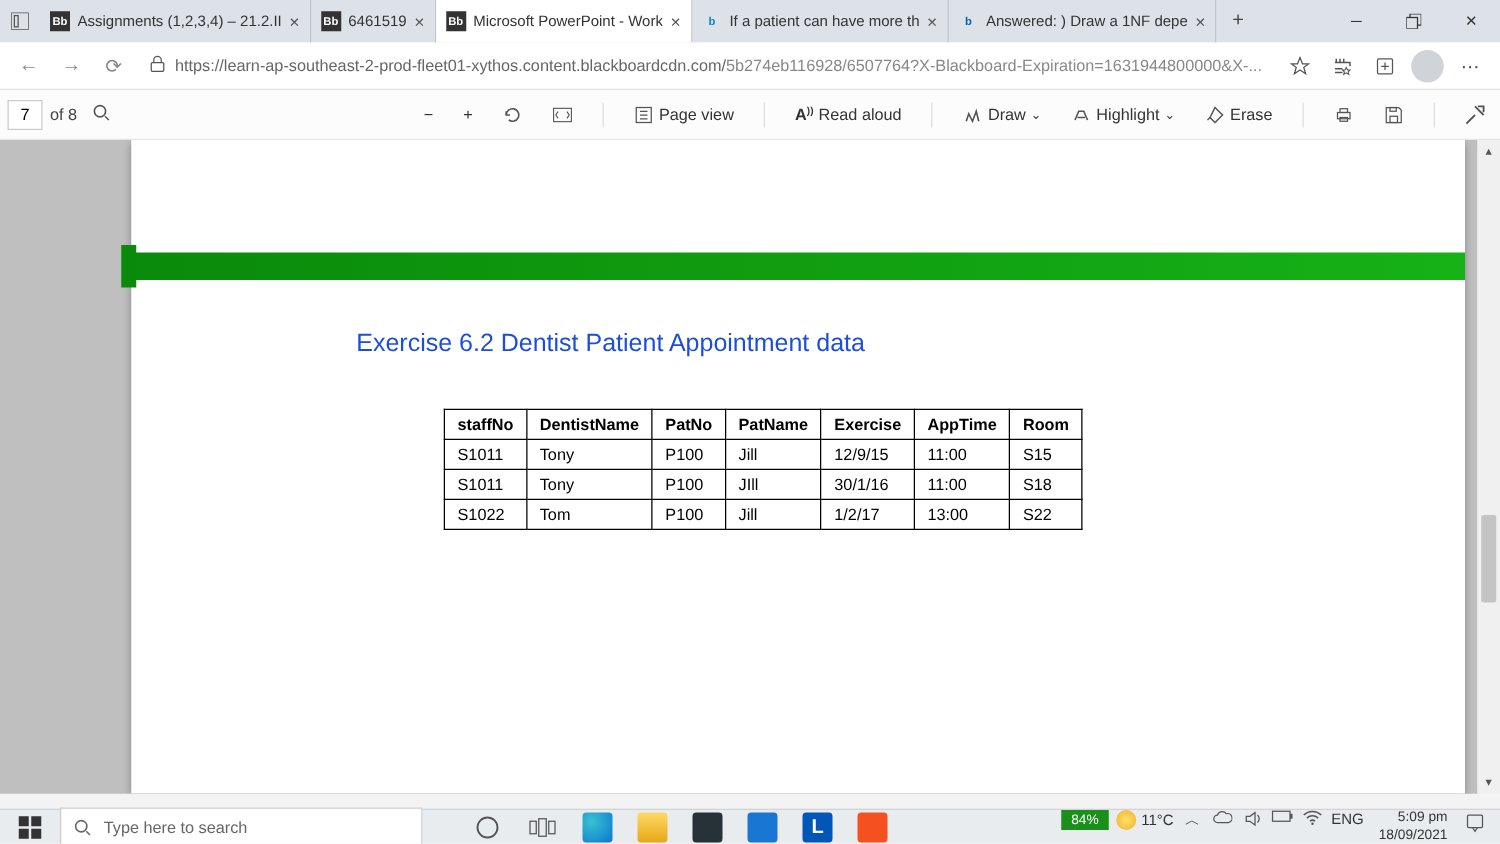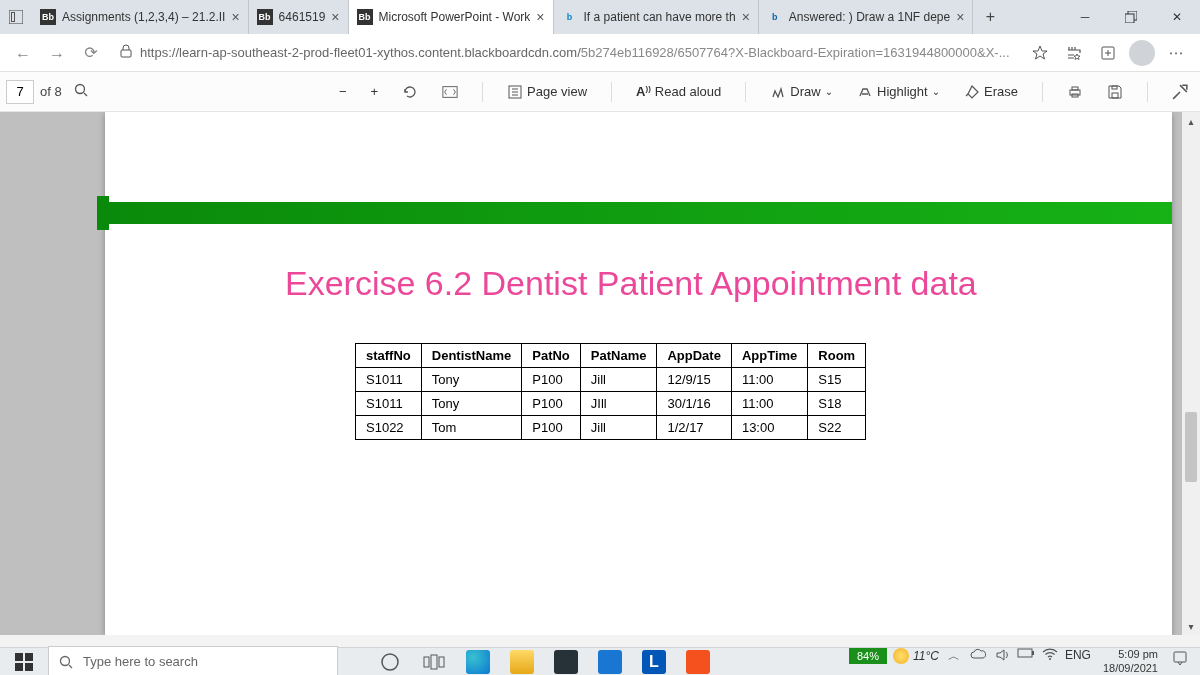--- a/index.html
+++ b/index.html
@@ -38,21 +38,21 @@
 .pdf-btn { display:flex; align-items:center; gap:4px; padding:4px 6px; cursor:pointer; color:#333; }
 .pdf-btn svg,.pdf-btn .ico { width:16px; height:16px; }
 .sep { width:1px; height:20px; background:#ddd; margin:0 6px; }
 
 
 .pdf-viewport { position:absolute; top:112px; bottom:40px; left:0; right:18px; background:#bfbfbf; overflow:hidden; }
 .pdf-page { position:absolute; top:0; left:105px; right:10px; bottom:0; background:#fff; box-shadow:0 2px 6px rgba(0,0,0,0.3); padding:30px 30px 30px 30px; }
 .green-stripe { height:22px; background:linear-gradient(to right,#0a8a0a,#16b216); position:relative; margin:60px -30px 40px -30px; }
 .green-stripe::before { content:''; position:absolute; left:-8px; top:-6px; width:12px; height:34px; background:#0a8a0a; }
 
-.slide-title { font-size:34px; font-family:Arial; color:#ec4899; margin-bottom:40px; padding-left:150px; }
+.slide-title { font-size:20px; font-family:Arial; color:#1d4ed8; margin-bottom:40px; padding-left:150px; }
 
 .data-table { border-collapse:collapse; margin-left:220px; margin-bottom:30px; }
 .data-table th,.data-table td { border:1px solid #000; padding:4px 10px; font-size:13px; font-family:Arial; text-align:left; }
 .data-table th { font-weight:bold; }
 
 .bullets { margin-left:260px; font-size:18px; font-family:Arial; line-height:1.5; list-style:disc; }
 
 .vscroll { position:absolute; right:0; top:112px; bottom:40px; width:18px; background:#f0f0f0; }
 .vscroll-thumb { position:absolute; right:3px; width:12px; top:300px; height:70px; background:#c4c4c4; border-radius:2px; }
 .vscroll-arrow { position:absolute; width:18px; height:18px; display:flex; align-items:center; justify-content:center; font-size:10px; color:#555; }
@@ -62,21 +62,21 @@
 .start-btn { width:40px; height:40px; display:flex; align-items:center; justify-content:center; }
 .win-logo { width:18px; height:18px; display:grid; grid-template:1fr 1fr/1fr 1fr; gap:2px; }
 .win-logo div { background:#333; }
 .search-box { display:flex; align-items:center; width:290px; height:32px; background:#fff; border:1px solid #ccc; padding:0 10px; margin-left:4px; font-size:13px; color:#666; gap:10px; }
 .tb-icons { display:flex; margin-left:30px; gap:0; }
 .tb-ico { width:44px; height:40px; display:flex; align-items:center; justify-content:center; }
 .tb-ico .sq { width:24px; height:24px; border-radius:3px; }
 .tb-spacer { flex:1; }
 .tray { display:flex; align-items:flex-start; gap:6px; padding-right:6px; font-size:12px; color:#333; }
 .battery-box { background:#1a8f1a; color:#fff; padding:2px 8px; font-size:11px; }
-.weather { display:flex; align-items:center; gap:4px;font-style:italic; }
+.weather { display:flex; align-items:center; gap:4px; }
 .sun { width:16px; height:16px; border-radius:50%; background:radial-gradient(circle,#ffe070,#f5b020); }
 .tray-ico { width:18px; display:flex; justify-content:center; color:#444; }
 .datetime { text-align:right; font-size:11px; line-height:1.25; padding:0 6px; }
 .notif { width:20px; height:20px; display:flex; align-items:center; justify-content:center; color:#555; }
 </style>
 </head>
 <body>
 
 <div class="titlebar">
   <div class="tab-view-icon">
@@ -255,21 +255,21 @@
   <div class="pdf-page">
     <div class="green-stripe"></div>
     <div class="slide-title">Exercise 6.2 Dentist Patient Appointment data</div>
     <table class="data-table">
       <thead>
           <tr id="thead-row">
             <th>staffNo</th>
             <th>DentistName</th>
             <th>PatNo</th>
             <th>PatName</th>
-            <th>AppDate</th>
+            <th>Exercise</th>
             <th>AppTime</th>
             <th>Room</th>
           </tr>
         </thead>
       <tbody id="tbody">
           <tr>
             <td>S1011</td>
             <td>Tony</td>
             <td>P100</td>
             <td>Jill</td>

